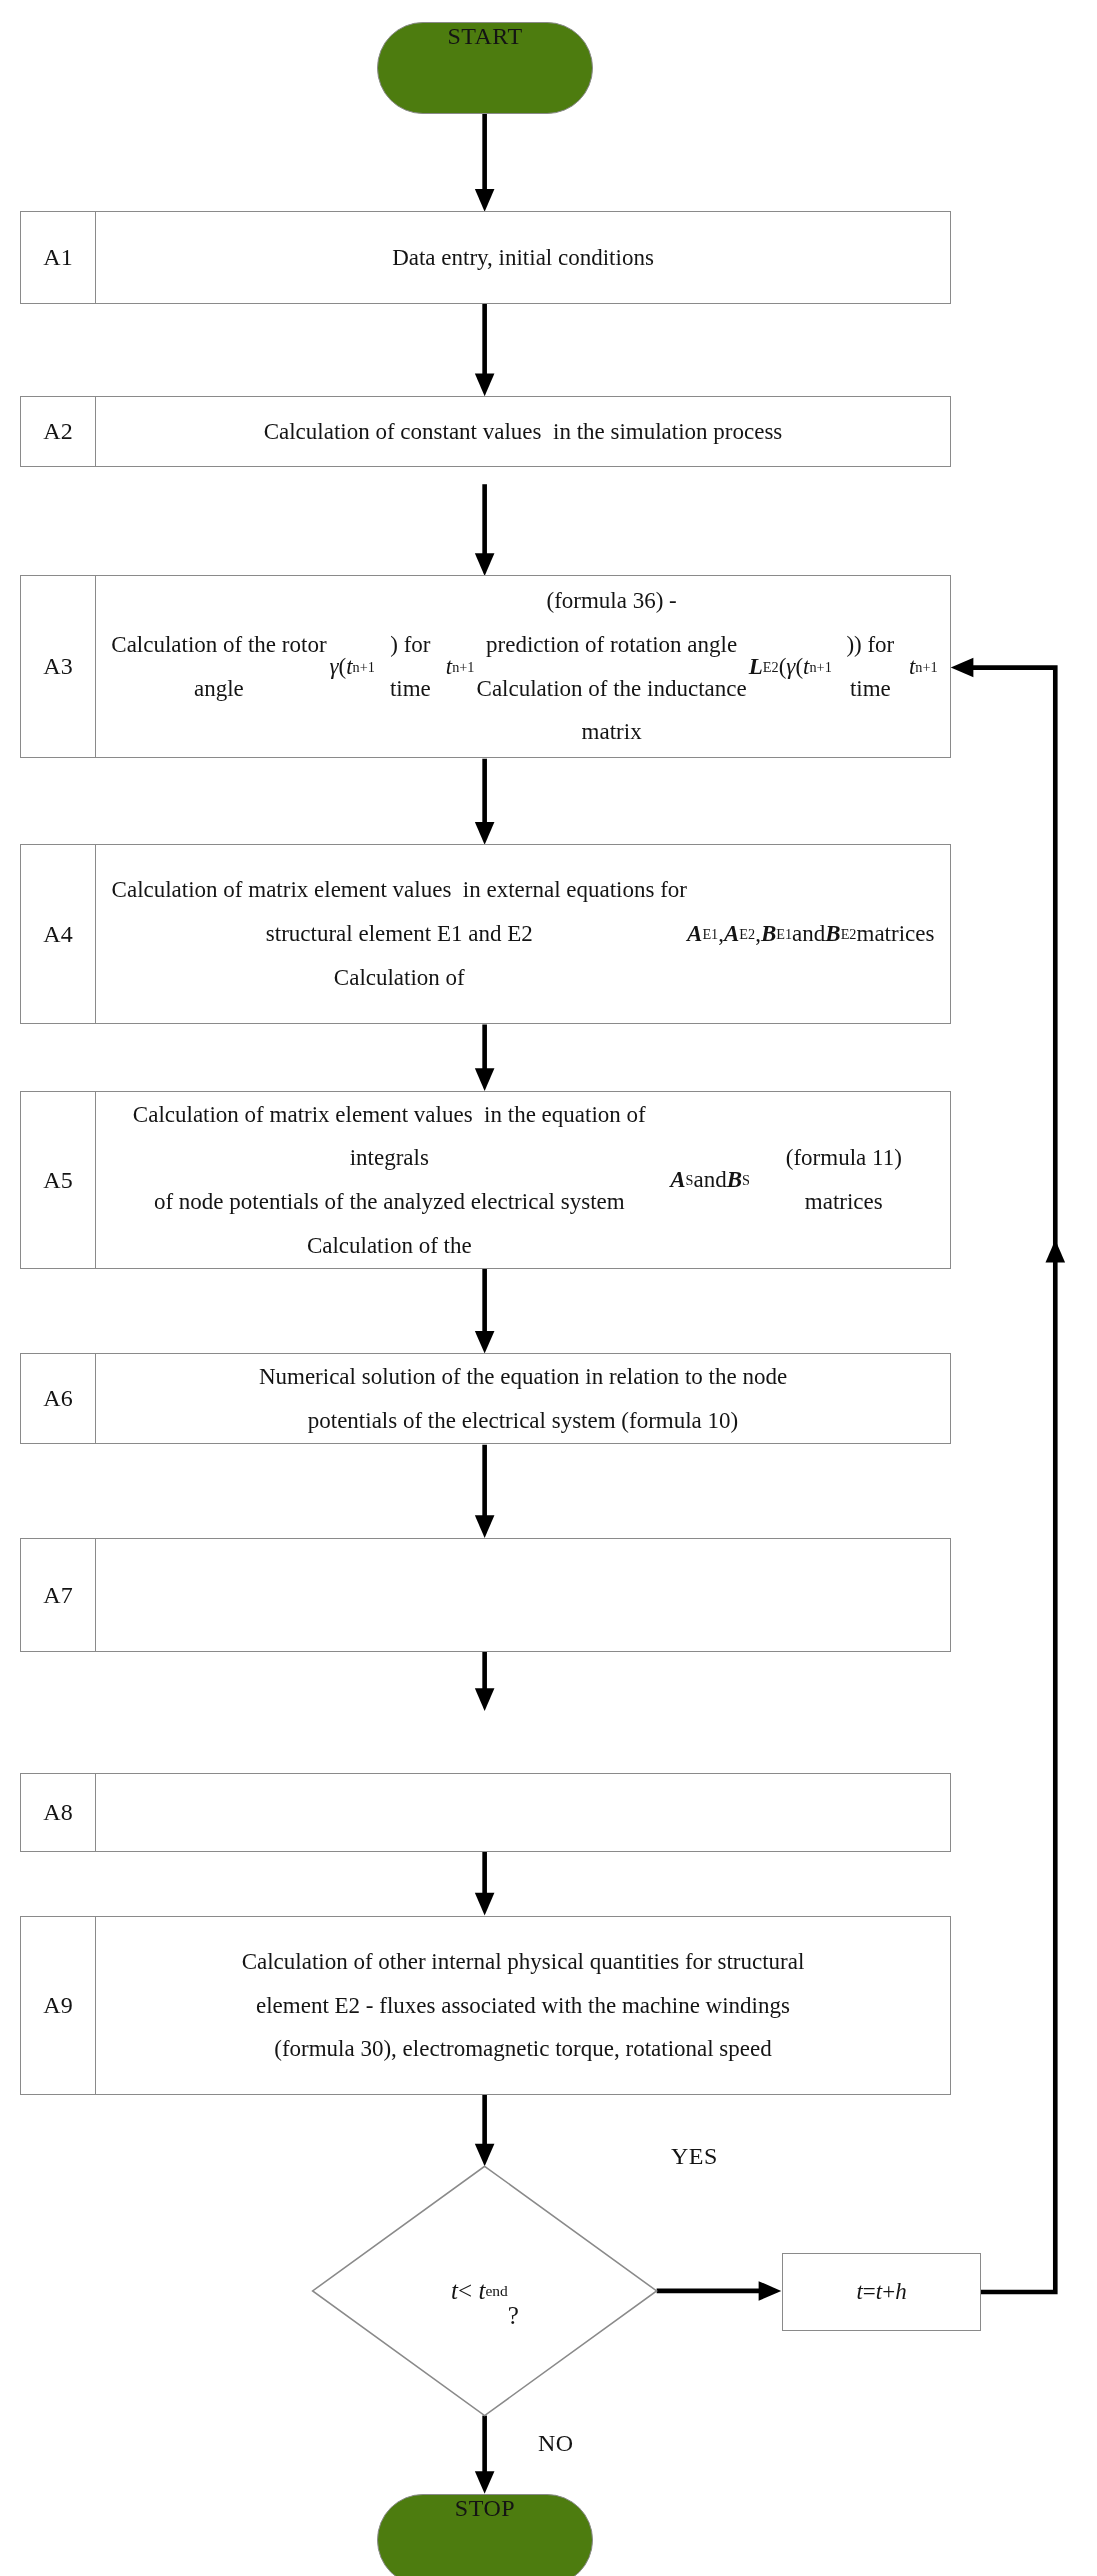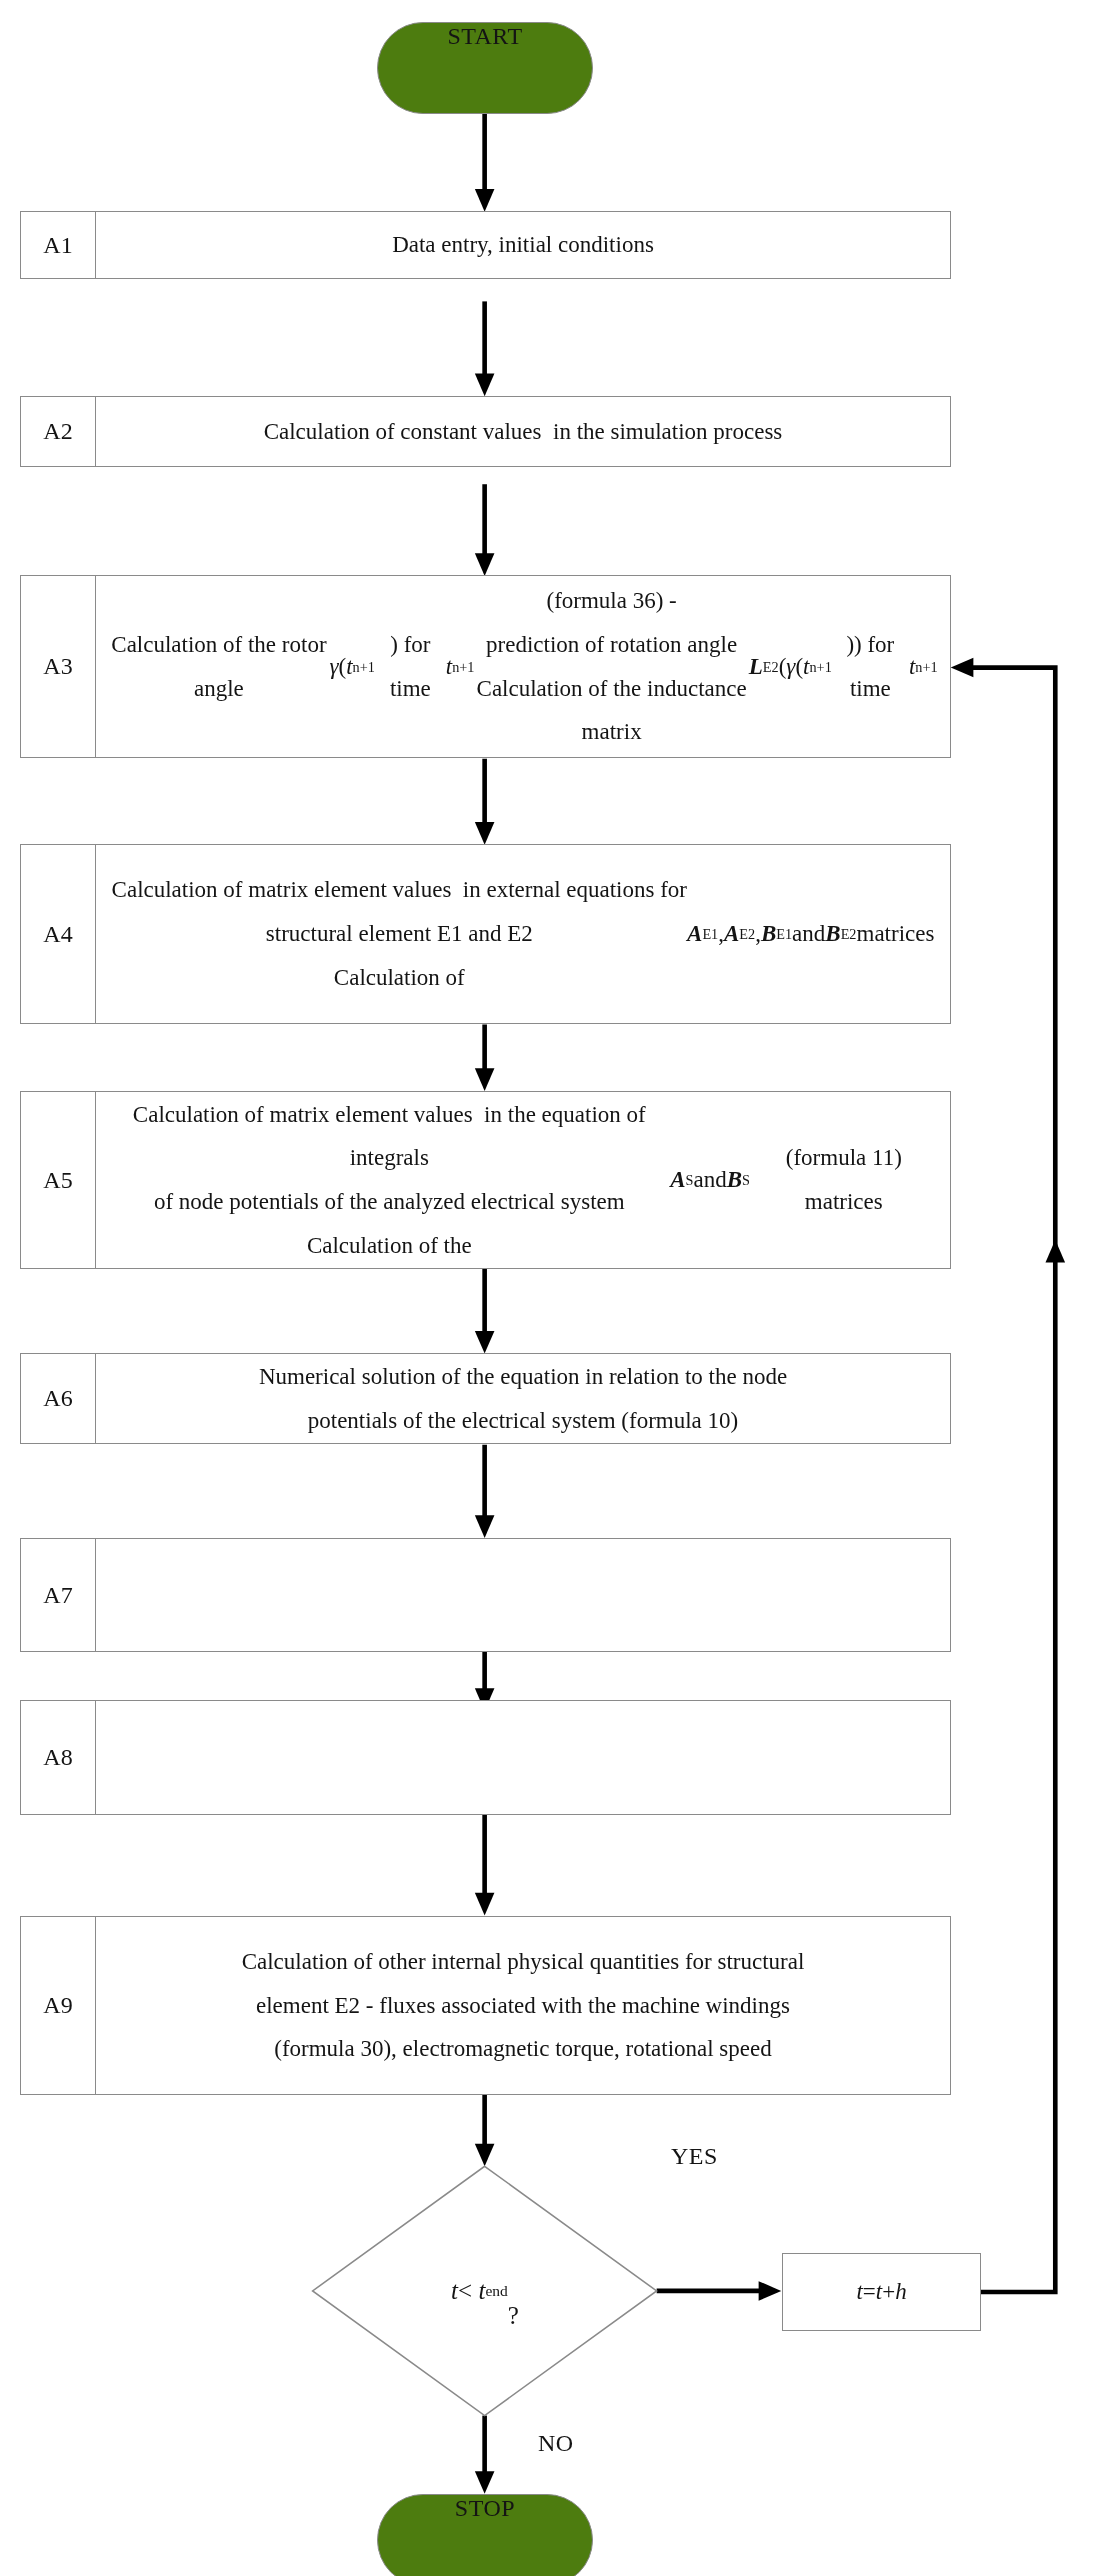--- a/index.html
+++ b/index.html
@@ -144,21 +144,21 @@
       <polygon points="2049,2406 2030,2450 2068,2450"></polygon>
     </g>
 
     <polygon points="941,4205 1275,4447 941,4689 607,4447" fill="#ffffff" stroke="#8a8a8a" stroke-width="3"></polygon>
   </svg>
 
   <div class="terminator" style="top:21.6px">
     <span>START</span>
   </div>
 
-  <div class="step" style="top:211px;height:68px">
+  <div class="step" style="top:211px;height:93px">
     <div class="step-label">A1</div>
     <div class="step-text">Data entry, initial conditions</div>
   </div>
 
   <div class="step" style="top:396px;height:71px">
     <div class="step-label">A2</div>
     <div class="step-text">Calculation of constant values&nbsp; in the simulation process</div>
   </div>
 
   <div class="step" style="top:575px;height:183px">
@@ -178,21 +178,21 @@
 
   <div class="step" style="top:1353px;height:91px">
     <div class="step-label">A6</div>
     <div class="step-text">Numerical solution of the equation in relation to the node<br>potentials of the electrical system (formula 10)</div>
   </div>
 
   <div class="step" style="top:1538px;height:114px">
     <div class="step-label">A7</div>
   </div>
 
-  <div class="step" style="top:1700px;height:115px">
+  <div class="step" style="top:1773px;height:79px">
     <div class="step-label">A8</div>
   </div>
 
   <div class="step" style="top:1916px;height:179px">
     <div class="step-label">A9</div>
     <div class="step-text">Calculation of other internal physical quantities for structural<br>element E2 - fluxes associated with the machine windings<br>(formula 30), electromagnetic torque, rotational speed</div>
   </div>
 
   <div class="decision-text"><i>t</i> &lt;&nbsp; <i>t</i><sub>end</sub><br>?</div>
 

